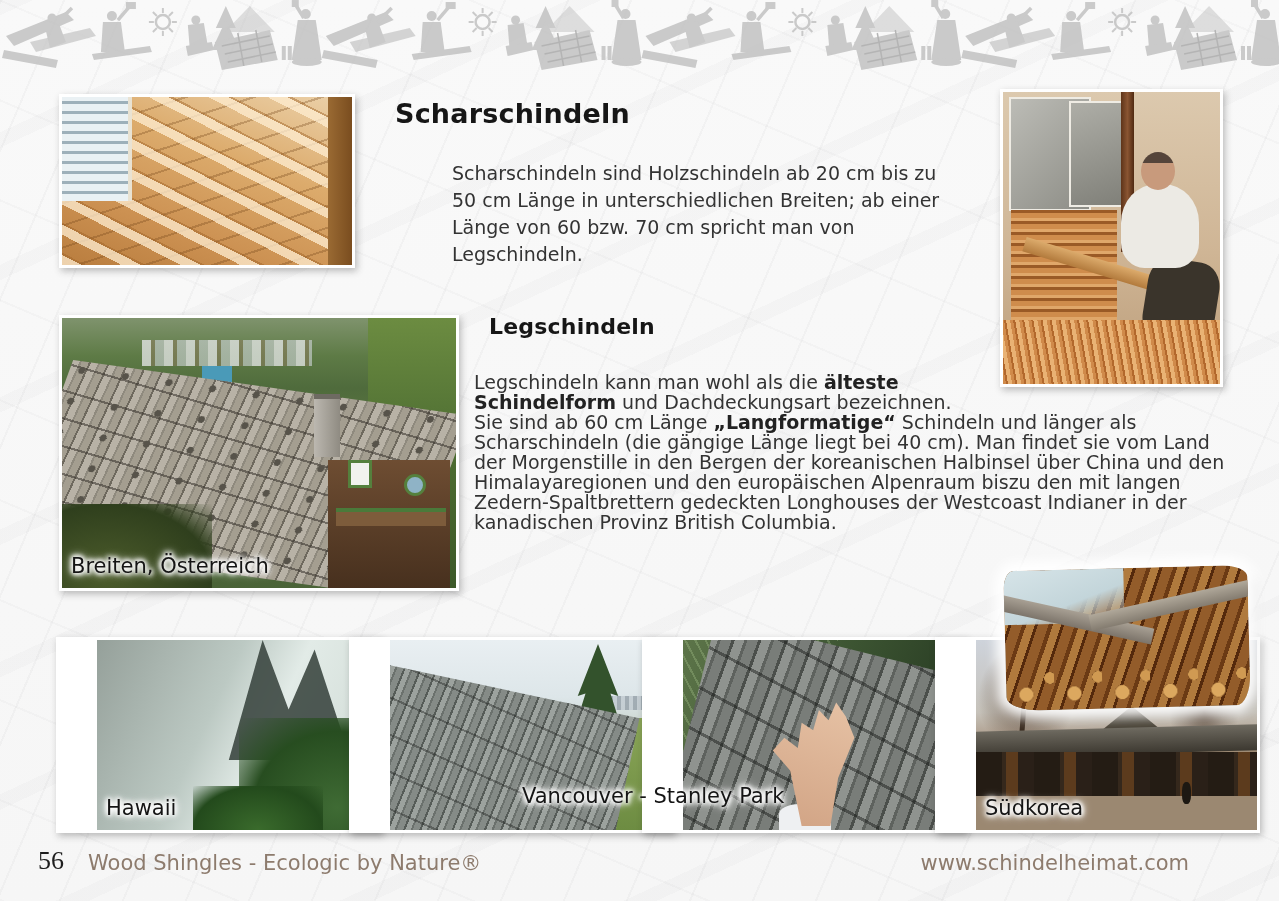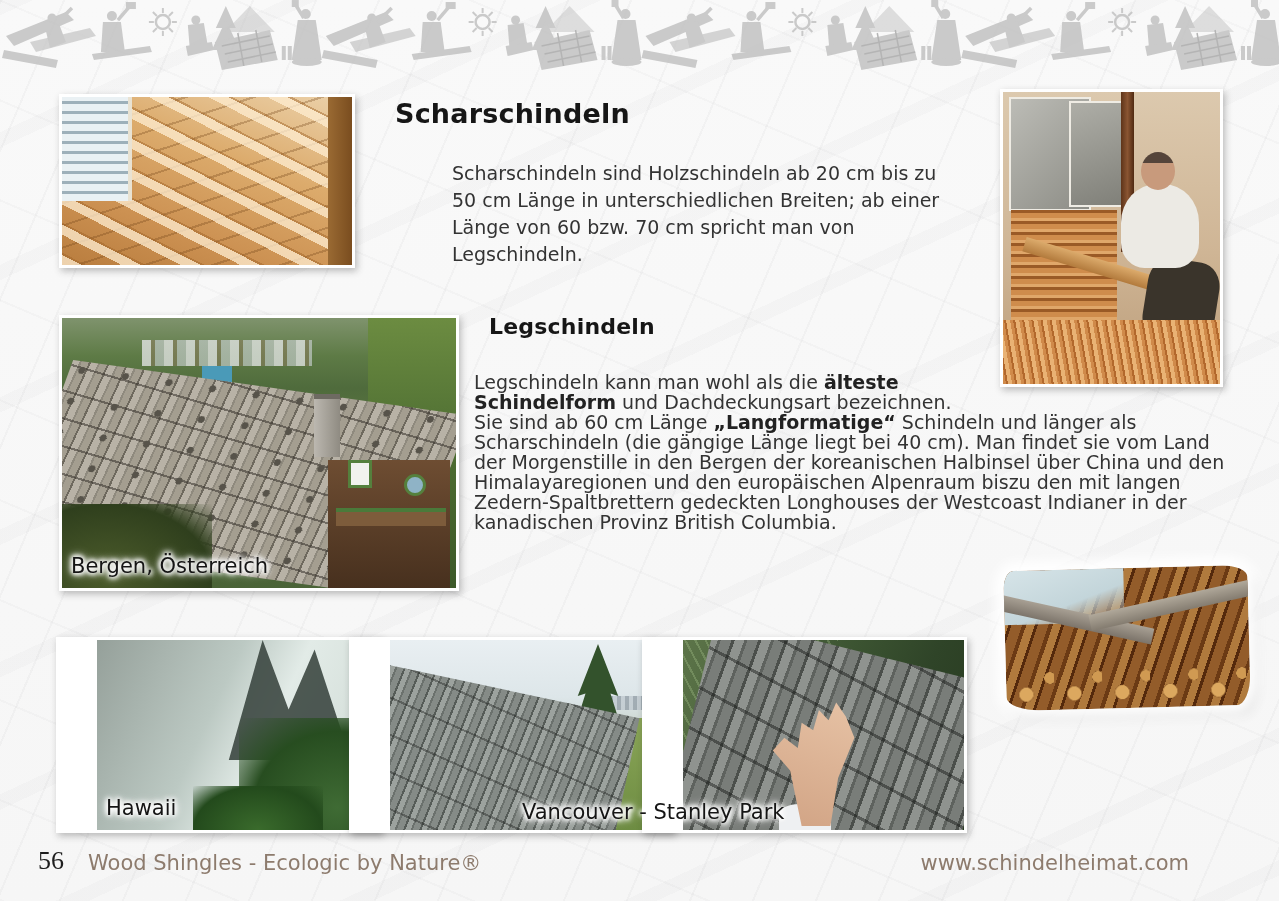--- a/index.html
+++ b/index.html
@@ -145,21 +145,21 @@
   #title-legschindeln{left:489px;top:314px;font-size:22px;}
   .body-text{position:absolute;color:#333;font-size:19px;line-height:27px;}
   #para-scharschindeln{left:413px;top:160px;width:500px;margin-left:39px;}
   #para-legschindeln{left:474px;top:372px;width:765px;line-height:20px;}
   .wrap-spacer{float:right;width:254px;height:26px;}
   .seg-b{font-weight:bold;color:#222;}
 
   .caption{position:absolute;font-size:21px;color:#151515;white-space:nowrap;
     text-shadow:0 0 4px #fff,0 0 6px #fff,0 0 9px #fff,0 0 12px #fff,1px 1px 5px #fff,-1px -1px 5px #fff;}
   .cap-in{left:9px;bottom:10px;}
-  #caption-vancouver{left:522px;top:800px;z-index:6;}
+  #caption-vancouver{left:522px;top:784px;z-index:6;}
 
   
   #page-number{position:absolute;left:38px;top:846px;font-size:26px;color:#1f1f1f;font-family:Liberation Serif, serif;}
   #footer-brand{position:absolute;left:88px;top:851px;font-size:21px;color:#8d7b6d;}
   #footer-site{position:absolute;right:90px;top:851px;font-size:21px;color:#8d7b6d;}
 </style>
 </head>
 <body>
 
 <div id="page">
@@ -251,21 +251,21 @@
       <div class="ra-village"></div>
       <div class="ra-bluehouse"></div>
       <div class="ra-trees"></div>
       <div class="ra-roof"></div>
       <div class="ra-chimney"></div>
       <div class="ra-house"></div>
       <div class="ra-balcony"></div>
       <div class="ra-win1"></div>
       <div class="ra-win2"></div>
       <div class="ra-bush"></div>
-      <div class="caption cap-in">Bergen, Österreich</div>
+      <div class="caption cap-in">Breiten, Österreich</div>
     </div>
   </div>
 
   <div class="h-title" id="title-legschindeln">Legschindeln</div>
   <div class="body-text" id="para-legschindeln">
     <span class="wrap-spacer"></span>
     <span class="seg-n">Legschindeln kann man wohl als die </span><span class="seg-b">älteste Schindelform</span><span class="seg-n"> und Dachdeckungsart bezeichnen. Sie sind ab 60 cm Länge </span><span class="seg-b">„Langformatige“</span><span class="seg-n"> Schindeln und länger als Scharschindeln (die gängige Länge liegt bei 40 cm). Man findet sie vom Land der Morgenstille in den Bergen der koreanischen Halbinsel über China und den Himalayaregionen und den europäischen Alpenraum biszu den mit langen Zedern-Spaltbrettern gedeckten Longhouses der Westcoast Indianer in der kanadischen Provinz British Columbia.</span>
   </div>
 
   <div class="photo row-photo photo-hawaii">
@@ -292,20 +292,34 @@
   <div class="photo row-photo photo-hand">
     <div class="ph">
       <div class="hd-bg"></div>
       <div class="hd-fern"></div>
       <div class="hd-planks"></div>
       <div class="hd-cuff"></div>
       <div class="hd-hand"></div>
     </div>
   </div>
 
+  <div class="photo row-photo photo-korea">
+    <div class="ph">
+      <div class="kr-sky"></div>
+      <div class="kr-tree1"></div>
+      <div class="kr-trunk1"></div>
+      <div class="kr-tree2"></div>
+      <div class="kr-gable"></div>
+      <div class="kr-roof"></div>
+      <div class="kr-wall"></div>
+      <div class="kr-ground"></div>
+      <div class="kr-person"></div>
+      <div class="caption cap-in">Südkorea</div>
+    </div>
+  </div>
 
   <div class="caption" id="caption-vancouver">Vancouver - Stanley Park</div>
 
   <div class="cutout">
     <div class="co-base"></div>
     <div class="co-sky"></div>
     <div class="co-beam1"></div>
     <div class="co-beam2"></div>
     <div class="co-ends"></div>
   </div>

